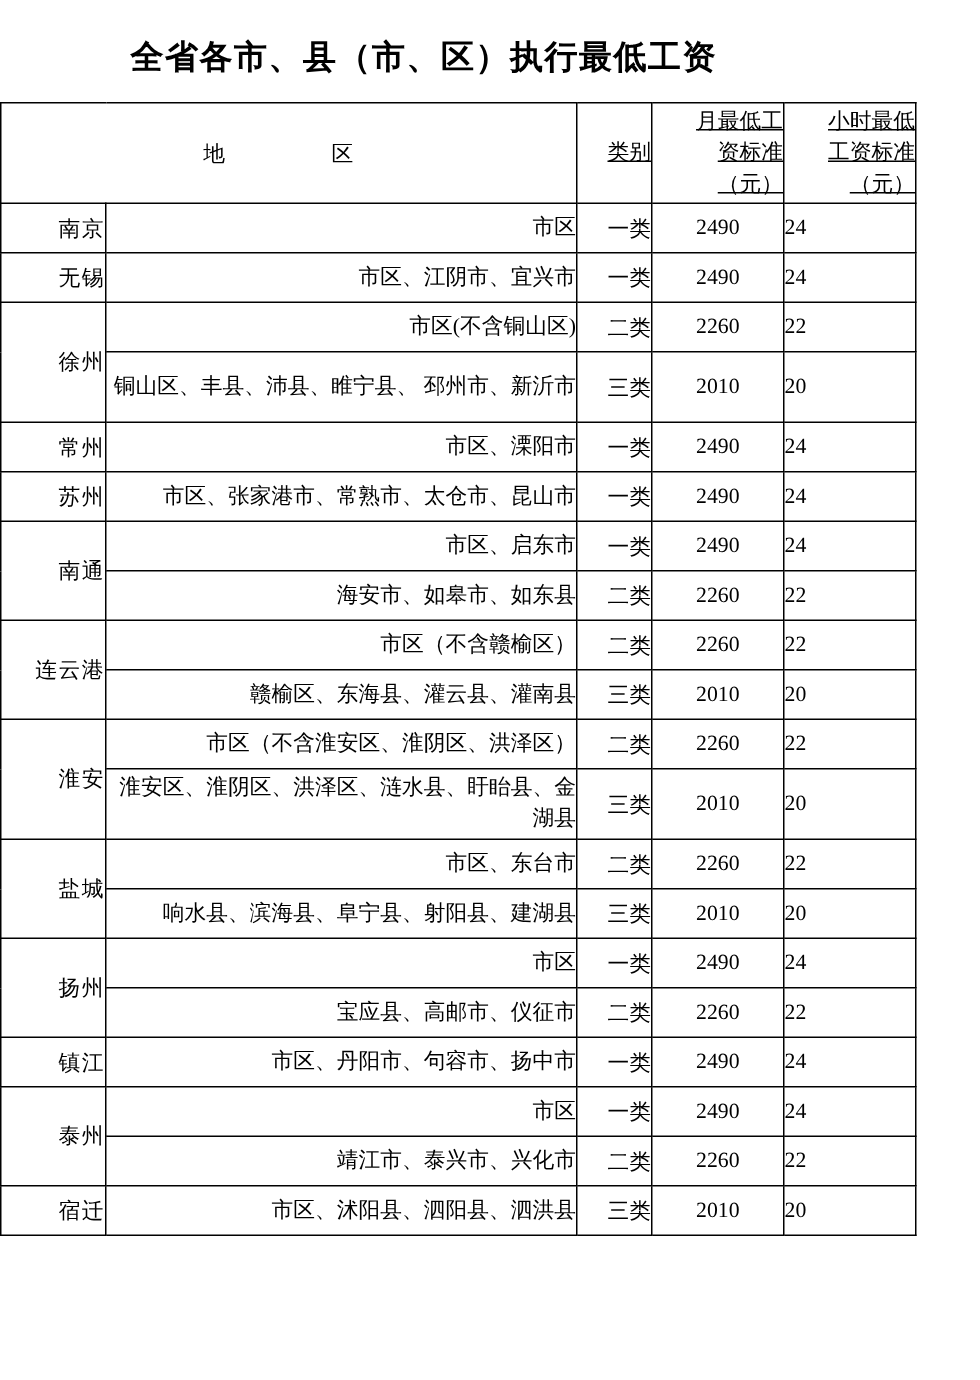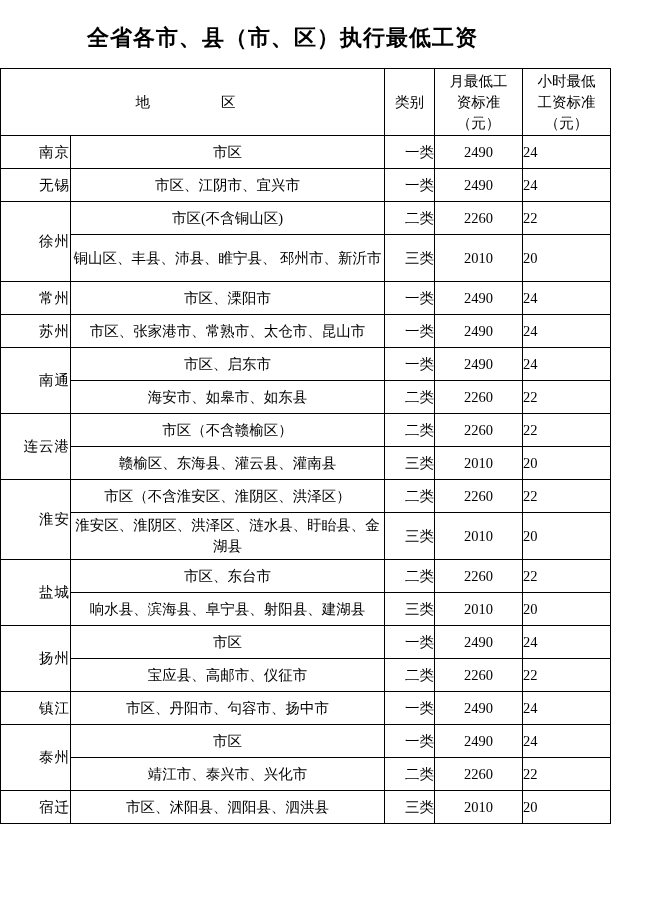--- a/index.html
+++ b/index.html
@@ -48,35 +48,36 @@
     font-family: "Liberation Serif", "DejaVu Serif", serif;
   }
   .hdr-region {
     text-align: center;
     height: 66px;
     font-size: 15.5px;
     letter-spacing: 14px;
     padding-left: 12px;
   }
   .hdr-small {
-    text-align: center;
+    text-align: right;
     height: 66px;
     font-size: 14px;
     line-height: 21px;
     padding: 2px 4px;
+    text-decoration: underline;
   }
   .city-cell {
     text-align: right;
     font-weight: bold;
     font-size: 15.5px;
     width: 70px;
     letter-spacing: 1px;
   }
   .area-cell {
-    text-align: center;
+    text-align: right;
     padding: 6px 8px 6px 10px;
     line-height: 21px;
     font-size: 14.5px;
   }
   .cat-cell {
     text-align: right;
     width: 50px;
     font-size: 14.5px;
   }
   .num-cell {

